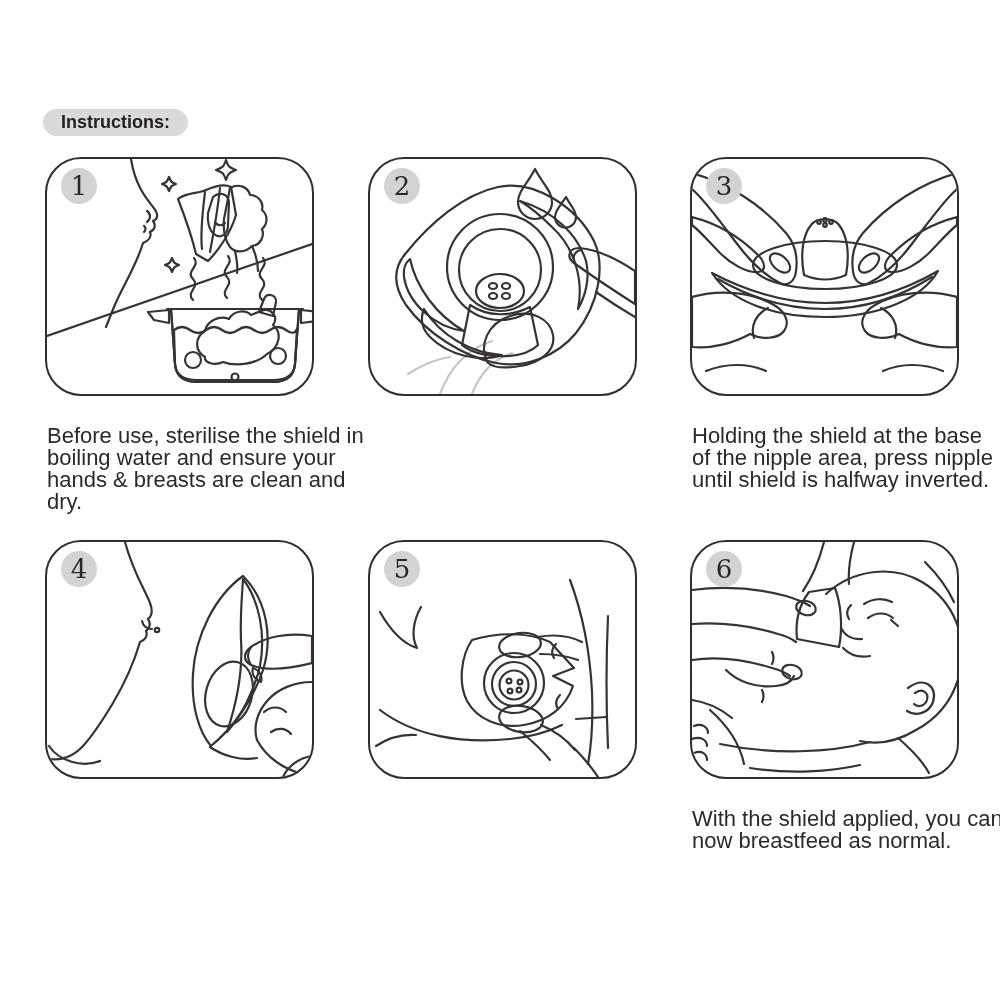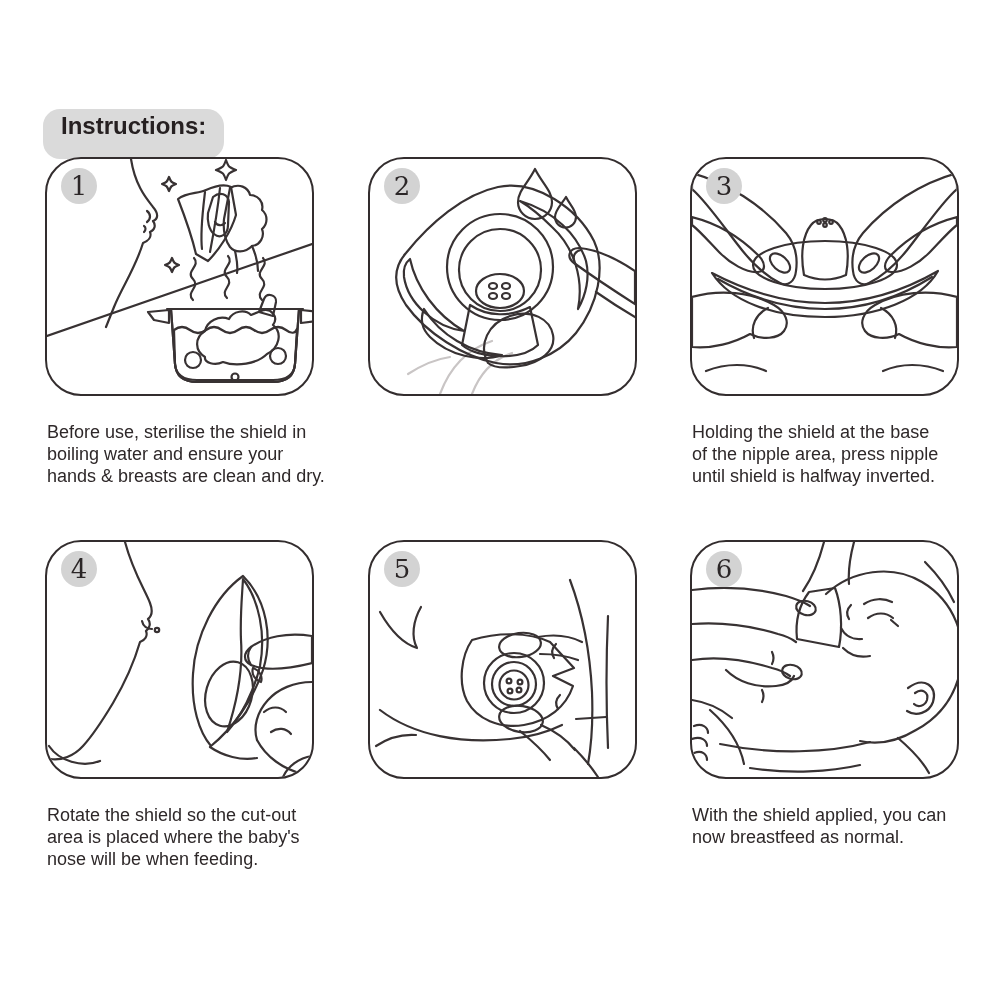--- a/index.html
+++ b/index.html
@@ -1,28 +1,28 @@
 <!DOCTYPE html>
 <html><head>
 <meta charset="utf-8">
 <style>
   html,body{margin:0;padding:0;background:#ffffff;}
   .sheet{position:relative;width:1000px;height:1000px;background:#ffffff;
          font-family:"Liberation Sans", sans-serif;color:#2e2829;overflow:hidden;}
   .pill{position:absolute;left:43px;top:109px;background:#dadada;border-radius:17px;
-        padding:3px 18px 19px 18px;font-size:24px;font-weight:bold;color:#262021;}
+        padding:3px 18px 3px 18px;font-size:18px;font-weight:bold;color:#262021;}
   .step{position:absolute;width:330px;height:430px;}
   .pos1{left:45px;top:157px}.pos2{left:368px;top:157px}.pos3{left:690px;top:157px}
   .pos4{left:45px;top:540px}.pos5{left:368px;top:540px}.pos6{left:690px;top:540px}
   .panel{position:relative;width:265px;height:235px;border:2.5px solid #332d2e;
          border-radius:36px;background:#fff;overflow:hidden;}
   .badge{position:absolute;left:14px;top:9px;width:36px;height:36px;border-radius:50%;
          background:#d3d3d3;color:#2b2627;font-family:"DejaVu Serif", serif;
          font-size:26px;line-height:37px;text-align:center;}
-  .caption{position:absolute;left:2px;top:246px;width:326px;font-size:18px;
+  .caption{position:absolute;left:2px;top:246px;width:326px;font-size:22px;
            line-height:22px;white-space:pre-line;color:#2e2829;}
   .ill{position:absolute;left:0;top:0;}
   .ill path,.ill circle,.ill ellipse{fill:none;stroke:#383233;stroke-width:2.2;
         stroke-linecap:round;stroke-linejoin:round;}
   .f-w{fill:#ffffff}.f-mid{fill:#b5b0b0}.f-dark{fill:#8f8989}.f-dk2{fill:#746e6e}
   .f-lt{fill:#dcdada}.f-hl{fill:#c7c2c2}.f-ink{fill:#383233}
   .ns{stroke:none}.thin{stroke-width:1.5}.thick{stroke-width:4}
   .ghost path{stroke:#c9c5c5}
 </style>
 </head>
@@ -149,23 +149,20 @@
         <path d="M204 105 C200 111 200 117 204 123"></path>
         <path d="M265 140 C247 140 231 147 221 158 C210 170 206 185 210 198"></path>
         <path d="M210 198 C219 215 236 227 256 232"></path>
         <path d="M163 205 C176 214 194 219 210 216"></path>
         <path d="M217 170 c7 -6 16 -6 22 0"></path>
         <path d="M224 190 c7 -5 15 -4 20 2"></path>
         <path d="M236 235 C241 224 252 216 265 214"></path>
       </svg>
       <div class="badge">4</div>
     </div>
-    <p class="caption">Rotate the shield so the cut-out
-area is placed where the baby's
-nose will be when feeding.</p>
   </div>
 
   <div class="step pos5">
     <div class="panel">
       <svg class="ill" width="265" height="235" viewBox="0 0 265 235">
         <path d="M10 70 C22 91 34 102 47 106 C41 95 43 79 51 65"></path>
         <path d="M200 38 C212 70 220 110 222 150 C223 176 222 200 218 222"></path>
         <path d="M238 74 C236 118 236 162 238 206"></path>
         <path d="M10 168 C44 194 92 202 140 197 C160 195 178 190 192 183"></path>
         <path d="M6 204 C18 196 32 192 46 193"></path>

